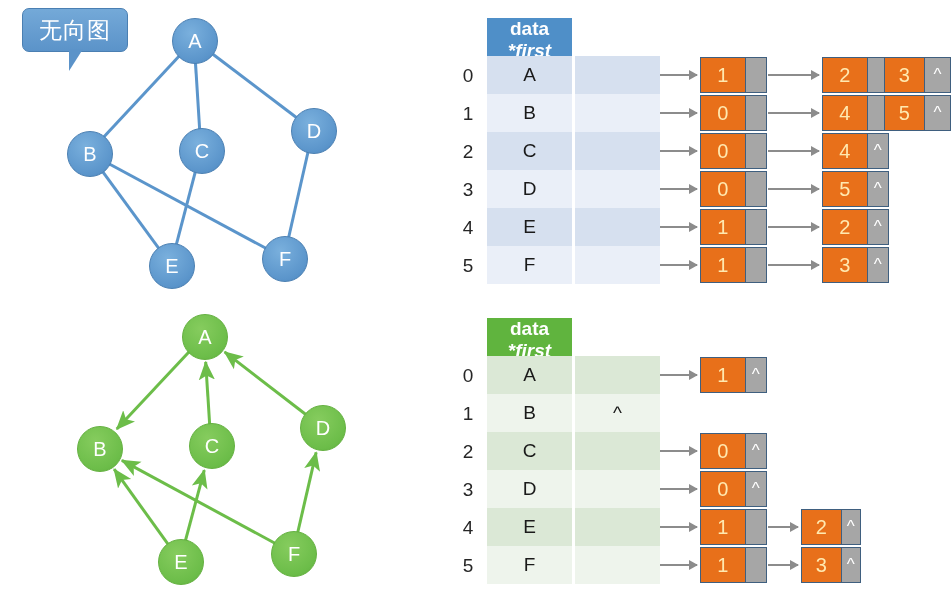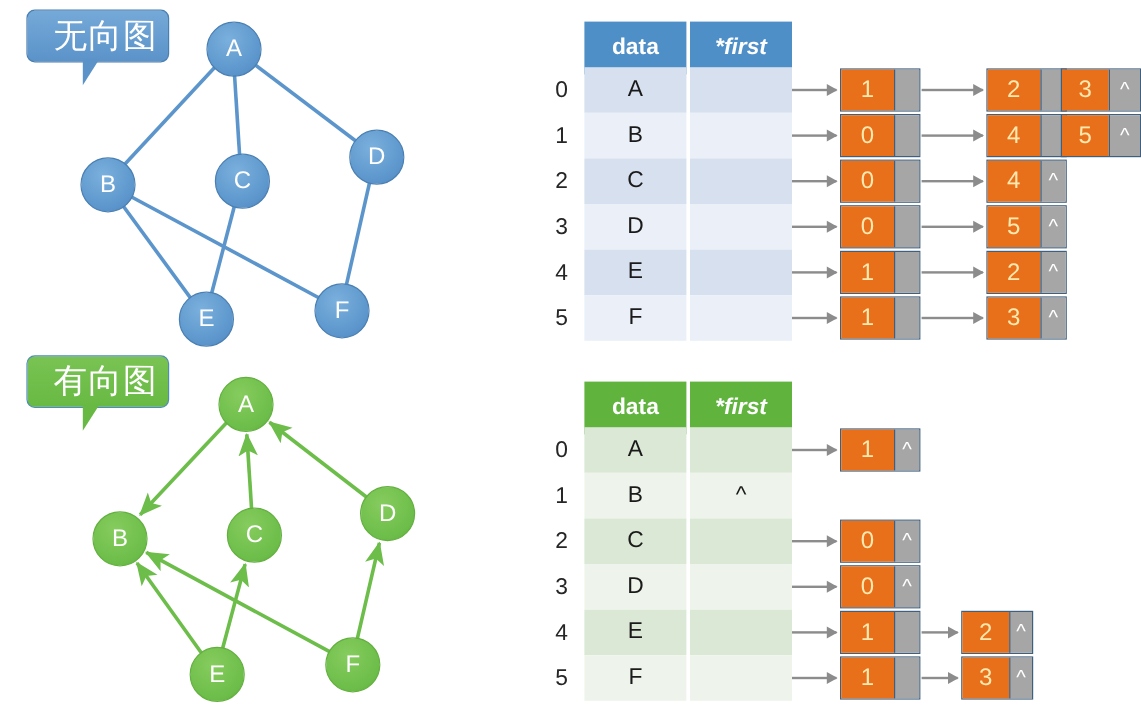--- a/index.html
+++ b/index.html
@@ -3,22 +3,22 @@
 <meta charset="utf-8">
 <style>
   html,body{margin:0;padding:0;background:#ffffff;}
   body{width:951px;height:601px;position:relative;overflow:hidden;
        font-family:"Liberation Sans","DejaVu Sans",sans-serif;}
   .stage{position:absolute;left:0;top:0;width:951px;height:601px;}
 
   
   .bubble{position:absolute;width:104px;height:42px;border-radius:7px;
           display:flex;align-items:center;justify-content:center;
-          font-size:28px;color:#ffffff;letter-spacing:1px;
-          font-family:"DejaVu Sans","Liberation Sans",sans-serif;padding-left:13px;}
+          font-size:23px;color:#ffffff;letter-spacing:1px;
+          font-family:"DejaVu Sans","Liberation Sans",sans-serif;}
   .bubble.blue{background:linear-gradient(180deg,#74a9d8 0%,#5b93c9 100%);
                border:1px solid #4a7fb2;}
   .bubble.green{background:linear-gradient(180deg,#79c352 0%,#68b944 100%);
                 border:1px solid #4f8db2;}
   .bubble .tail{position:absolute;left:46px;top:40px;width:0;height:0;}
   .bubble.blue .tail{border-left:14px solid #5b93c9;border-right:9px solid transparent;
                      border-bottom:22px solid transparent;}
   .bubble.green .tail{border-left:14px solid #68b944;border-right:9px solid transparent;
                       border-bottom:22px solid transparent;}
 
@@ -27,21 +27,21 @@
          display:flex;align-items:center;justify-content:center;
          color:#ffffff;font-size:20px;}
   .gnode.blue{background:radial-gradient(circle at 40% 32%,#7ab0dd 0%,#5b95cb 70%,#4b85bd 100%);
               border:1px solid #4a7fb2;}
   .gnode.green{background:radial-gradient(circle at 40% 32%,#86cc5e 0%,#6cbd49 70%,#5fae3e 100%);
                border:1px solid #63b03f;}
 
   
   .adjtable{position:absolute;}
   .idxcol{position:absolute;width:26px;text-align:center;font-size:19px;color:#262626;}
-  .thead{position:absolute;display:flex;height:44px;}
+  .thead{position:absolute;display:flex;height:44px;flex-direction:column;}
   .th{display:flex;align-items:center;justify-content:center;color:#fff;
       font-size:19px;font-weight:bold;}
   .th.data{width:85px;}
   .th.first{width:85px;font-style:italic;}
   .trow{position:absolute;display:flex;height:38px;}
   .td{display:flex;align-items:center;justify-content:center;font-size:19px;color:#1a1a1a;}
   .td.data{width:85px;}
   .td.first{width:85px;}
   .tbl-blue .th{background:#4f8fc8;}
   .tbl-green .th{background:#60b43e;}
@@ -110,24 +110,20 @@
       </defs>
       <line x1="190.3211774223734" y1="350.5907440828017" x2="116.78246935091457" y2="429.0320326923578" stroke="#6cbd49" stroke-width="3" marker-end="url(#ah-directed-edges)"></line>
       <line x1="209.71823675511965" y1="425.04111518686295" x2="205.66629221834447" y2="361.9465502570782" stroke="#6cbd49" stroke-width="3" marker-end="url(#ah-directed-edges)"></line>
       <line x1="306.162500498734" y1="414.7863351303796" x2="224.5887493516458" y2="351.8777643305065" stroke="#6cbd49" stroke-width="3" marker-end="url(#ah-directed-edges)"></line>
       <line x1="168.34803725105758" y1="544.7447927082655" x2="114.14755157362515" y2="469.13176947925484" stroke="#6cbd49" stroke-width="3" marker-end="url(#ah-directed-edges)"></line>
       <line x1="185.16361959581022" y1="541.6780686092263" x2="204.28729452544673" y2="470.1185108080058" stroke="#6cbd49" stroke-width="3" marker-end="url(#ah-directed-edges)"></line>
       <line x1="275.4109974931493" y1="543.4801790555705" x2="121.86570325890594" y2="460.3757672277584" stroke="#6cbd49" stroke-width="3" marker-end="url(#ah-directed-edges)"></line>
       <line x1="297.4858920909767" y1="533.5095722943771" x2="316.1683402817303" y2="452.3375560173098" stroke="#6cbd49" stroke-width="3" marker-end="url(#ah-directed-edges)"></line>
     </svg>
 
-  <div class="bubble green" id="bubble-directed" style="left:22px;top:296px;">
-    <span>有向图</span>
-    <span class="tail"></span>
-  </div>
   <div id="directed-nodes">
       <div class="gnode green" style="left: 182px; top: 314px;">
         <span>A</span>
       </div>
       <div class="gnode green" style="left: 77px; top: 426px;">
         <span>B</span>
       </div>
       <div class="gnode green" style="left: 189px; top: 423px;">
         <span>C</span>
       </div>

